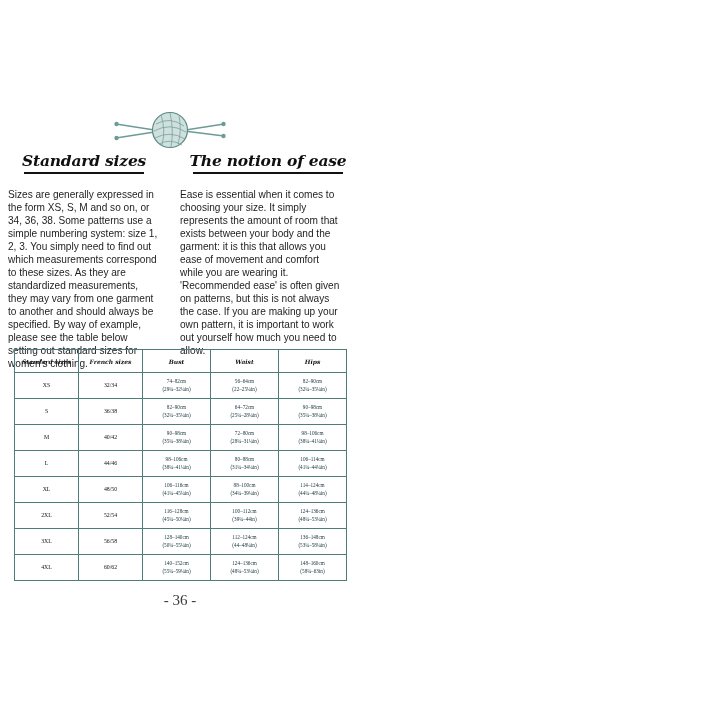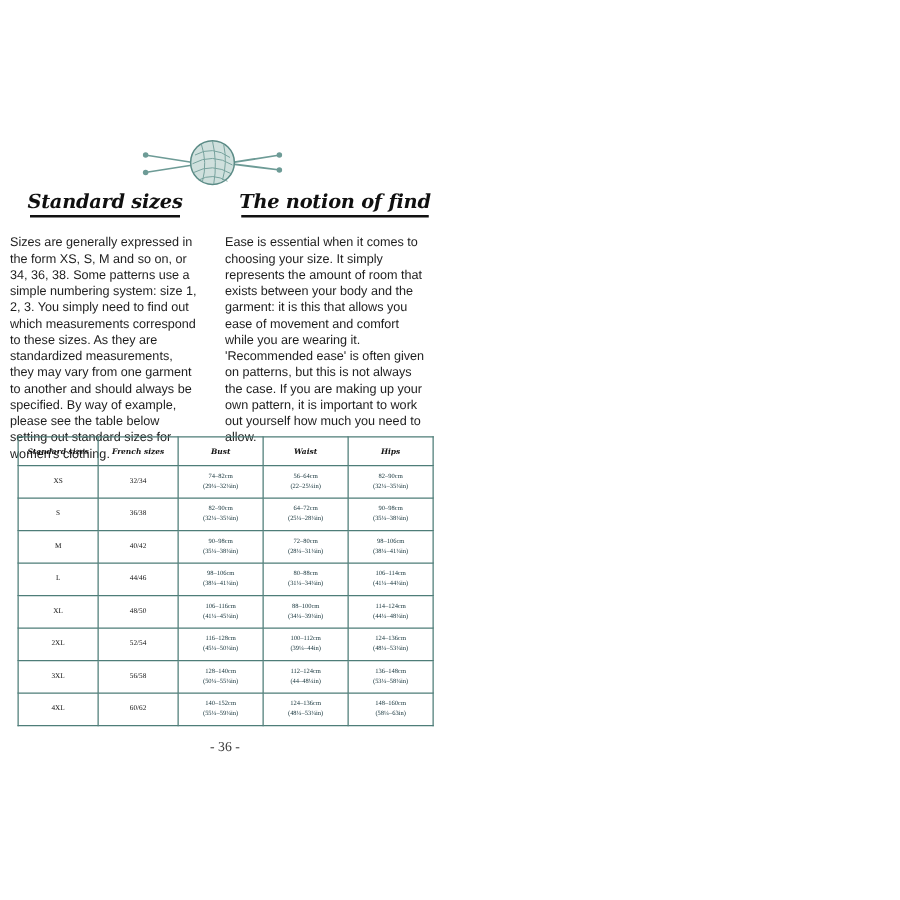--- a/index.html
+++ b/index.html
@@ -70,21 +70,21 @@
   .size-table col.c3{width:68px;}
   .size-table col.c4{width:68px;}
   .size-table col.c5{width:68px;}
   .m-cm{display:block;}
   .m-in{display:block;}
 
   
   .folio{
     position:absolute;top:592px;
     font-family:"Liberation Serif", serif;
-    font-size:11px;color:#3a3a3a;text-align:center;width:120px;
+    font-size:15px;color:#3a3a3a;text-align:center;width:120px;
   }
   #folio-left{left:120px;}
 </style>
 </head>
 <body>
 
 <div class="spread">
 
   <div class="page page-left">
 
@@ -112,21 +112,21 @@
         </g>
       </svg>
     </div>
 
     <div class="sec-head" id="head-standard">
       <span>Standard sizes</span>
       <span class="rule"></span>
     </div>
 
     <div class="sec-head" id="head-ease">
-      <span>The notion of find</span>
+      <span>The notion of ease</span>
       <span class="rule"></span>
     </div>
 
     <div class="body-col" id="copy-standard">Sizes are generally expressed in the form XS, S, M and so on, or 34, 36, 38. Some patterns use a simple numbering system: size 1, 2, 3. You simply need to find out which measurements correspond to these sizes. As they are standardized measurements, they may vary from one garment to another and should always be specified. By way of example, please see the table below setting out standard sizes for women's clothing.</div>
     <div class="body-col" id="copy-ease">Ease is essential when it comes to choosing your size. It simply represents the amount of room that exists between your body and the garment: it is this that allows you ease of movement and comfort while you are wearing it. 'Recommended ease' is often given on patterns, but this is not always the case. If you are making up your own pattern, it is important to work out yourself how much you need to allow.</div>
 
     <table class="size-table">
       <colgroup>
         <col class="c1">
           <col class="c2">

